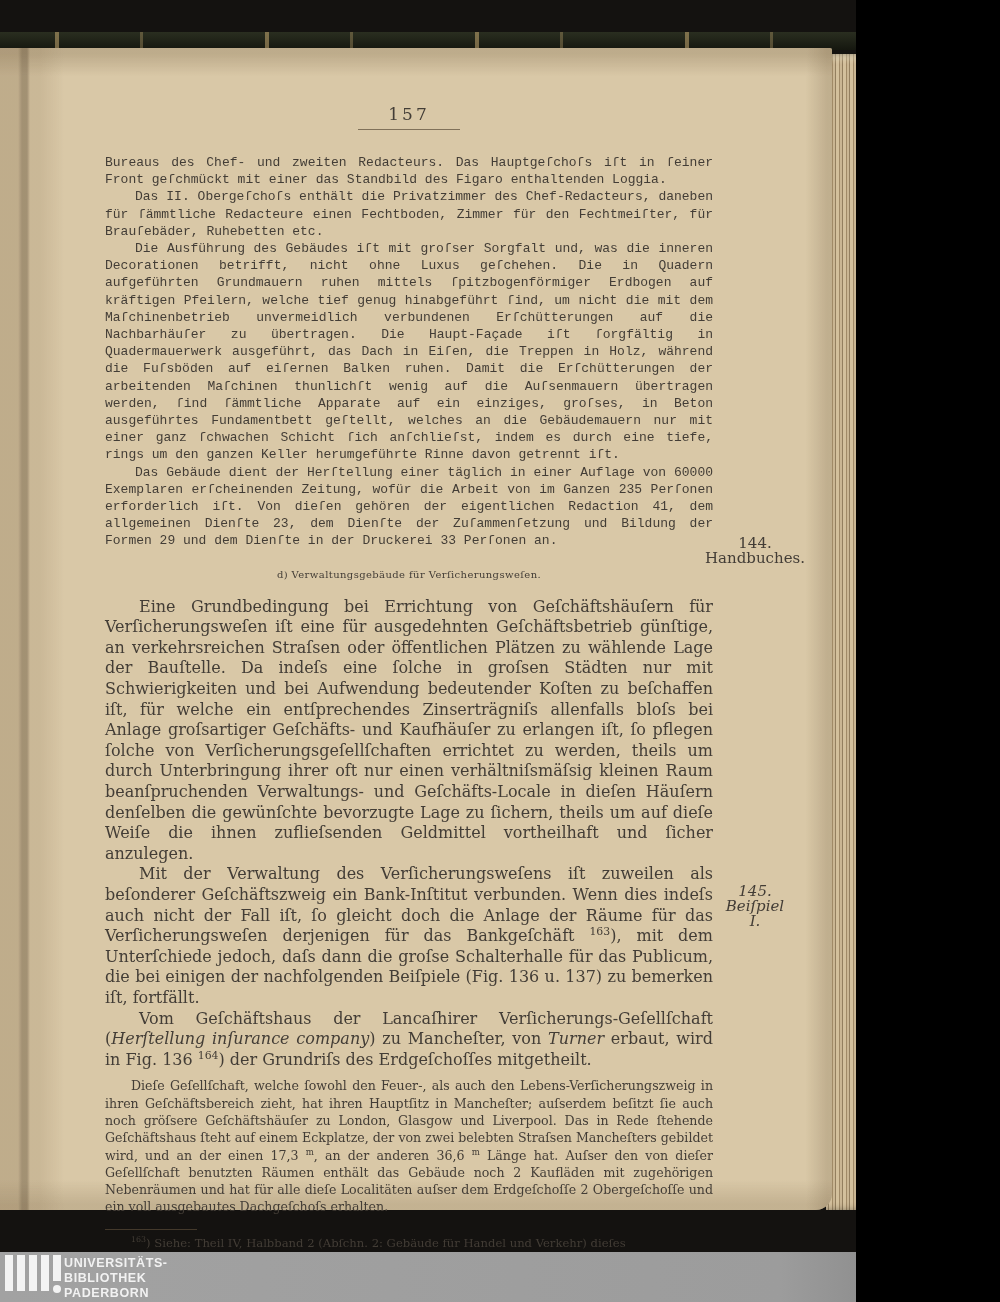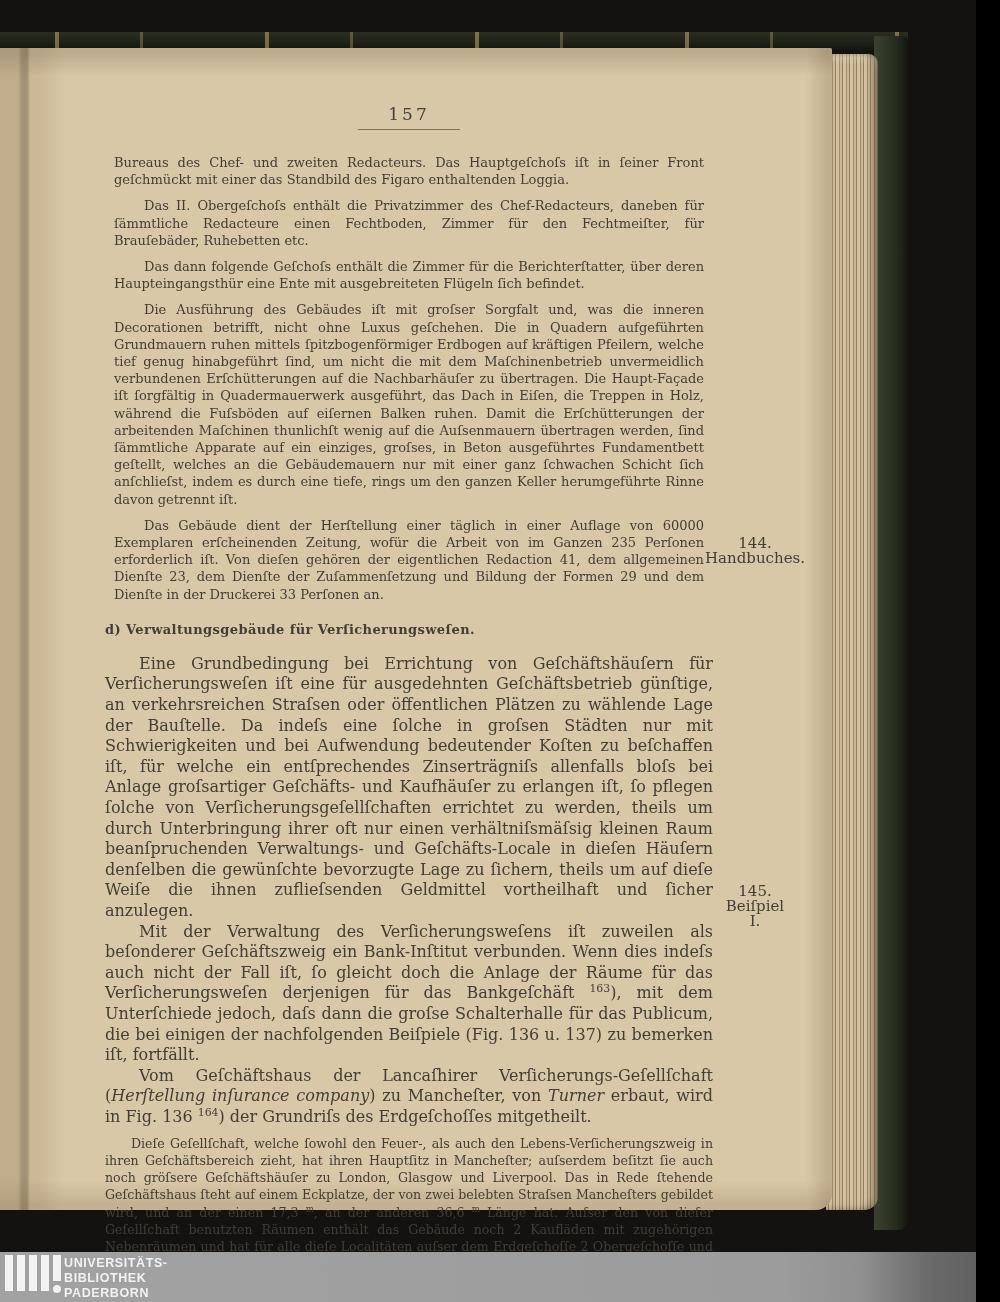--- a/index.html
+++ b/index.html
@@ -1,17 +1,17 @@
 <!DOCTYPE html>
 <html style="--background: #141210; --page: #d9c8a7; --cover: #2c3326; --footer_band: #9c9c9c; --text: #433d36;"><head>
 <meta charset="utf-8">
 <style>
   html,body { margin:0; padding:0; background:#000; }
   .scene {
-    position:relative; width:976px; height:1302px; overflow:hidden;
+    position:relative; width:856px; height:1302px; overflow:hidden;
     background:var(--background,#141210);
     font-family:"DejaVu Serif", serif;
   }
   
   .book-top-edge {
     position:absolute; left:0; top:32px; width:908px; height:18px;
     background:
       repeating-linear-gradient(90deg, transparent 0 55px, rgba(196,168,112,.55) 55px 59px, transparent 59px 140px, rgba(196,168,112,.35) 140px 143px, transparent 143px 210px),
       linear-gradient(180deg,#2a2e20,#15170f);
   }
@@ -39,39 +39,39 @@
       linear-gradient(180deg, rgba(120,100,70,.28) 0 6px, rgba(120,100,70,0) 28px),
       linear-gradient(0deg, rgba(120,100,70,.22) 0 6px, rgba(120,100,70,0) 30px);
   }
   
   .column { position:absolute; left:105px; top:56px; width:608px; color:var(--text,#433d36); }
   .pagenum-wrap { text-align:center; margin:0 0 24px; }
   .pagenum {
     display:inline-block; font-size:17px; letter-spacing:3px;
     padding:0 30px 5px; border-bottom:1px solid rgba(90,75,55,.7);
   }
-  .intro p { font-size:13px; line-height:17.2px; text-align:justify; margin:9px; text-indent:30px; }
+  .intro p { font-size:13px; line-height:17.2px; text-align:justify; margin:0; text-indent:30px;font-family:Liberation Mono, monospace; }
   .intro p.cont { text-indent:0; }
   .heading {
-    font-size:13px; font-weight:bold; text-align:left; letter-spacing:.4px;
+    font-size:10px; font-weight:normal; text-align:center; letter-spacing:.4px;
     margin:19px 0 17px;
   }
   .main p { font-size:16px; line-height:20.6px; text-align:justify; margin:0; text-indent:34px; }
   .small-para p { font-size:12.6px; line-height:17.3px; text-align:justify; margin:7px 0 0; text-indent:26px; }
   .fn-rule { width:92px; border:0; border-top:1px solid rgba(80,68,50,.8); margin:13px 0 6px 0; }
   .footnotes p { font-size:11.6px; line-height:15.5px; margin:0 0 2px; padding-left:26px; }
   sup { font-size:68%; line-height:0; vertical-align:super; }
   .it { font-style:italic; }
   .margin-note {
     position:absolute; width:110px; text-align:center;
     font-size:15px; line-height:15px; color:var(--text,#433d36);
   }
   .margin-note .num { display:block; }
   #mn1 { left:700px; top:488px; }
-  #mn2 { left:700px; top:836px; }
+  #mn2 { left:700px; top:836px;font-style:italic; }
   
   .footer-band {
     position:absolute; left:0; bottom:0; width:1000px; height:50px;
     background:linear-gradient(90deg,#a2a2a2,#9c9c9c 78%,#909090 86%,#6a6a6a 93%,#5c5c5c);
   }
   .logo-bars { position:absolute; left:5px; top:3px; display:flex; gap:4px; align-items:flex-start; }
   .bar { width:8px; height:36px; background:#f3f3f3; }
   .excl-col { display:flex; flex-direction:column; gap:4px; align-items:center; }
   .excl-col .bar { height:26px; }
   .dot { width:8px; height:8px; border-radius:50%; background:#f3f3f3; }
@@ -94,21 +94,20 @@
 
     <div class="column">
 
       <div class="pagenum-wrap">
         <span class="pagenum">157</span>
       </div>
 
       <div class="intro">
         <p class="cont"><span>Bureaus des Chef- und zweiten Redacteurs.  Das Hauptgeſchoſs iſt in ſeiner Front geſchmückt mit einer das Standbild des Figaro enthaltenden Loggia.</span></p>
         <p><span>Das II. Obergeſchoſs enthält die Privatzimmer des Chef-Redacteurs, daneben für ſämmtliche Redacteure einen Fechtboden, Zimmer für den Fechtmeiſter, für Brauſebäder, Ruhebetten etc.</span></p>
-        <p><span>Das dann folgende Geſchoſs enthält die Zimmer für die Berichterſtatter, über deren Haupteingangsthür eine Ente mit ausgebreiteten Flügeln ſich befindet.</span></p>
         <p><span>Die Ausführung des Gebäudes iſt mit groſser Sorgfalt und, was die inneren Decorationen betrifft, nicht ohne Luxus geſchehen.  Die in Quadern aufgeführten Grundmauern ruhen mittels ſpitzbogenförmiger Erdbogen auf kräftigen Pfeilern, welche tief genug hinabgeführt ſind, um nicht die mit dem Maſchinenbetrieb unvermeidlich verbundenen Erſchütterungen auf die Nachbarhäuſer zu übertragen.  Die Haupt-Façade iſt ſorgfältig in Quadermauerwerk ausgeführt, das Dach in Eiſen, die Treppen in Holz, während die Fuſsböden auf eiſernen Balken ruhen.  Damit die Erſchütterungen der arbeitenden Maſchinen thunlichſt wenig auf die Auſsenmauern übertragen werden, ſind ſämmtliche Apparate auf ein einziges, groſses, in Beton ausgeführtes Fundamentbett geſtellt, welches an die Gebäudemauern nur mit einer ganz ſchwachen Schicht ſich anſchlieſst, indem es durch eine tiefe, rings um den ganzen Keller herumgeführte Rinne davon getrennt iſt.</span></p>
         <p><span>Das Gebäude dient der Herſtellung einer täglich in einer Auflage von 60000 Exemplaren erſcheinenden Zeitung, wofür die Arbeit von im Ganzen 235 Perſonen erforderlich iſt.  Von dieſen gehören der eigentlichen Redaction 41, dem allgemeinen Dienſte 23, dem Dienſte der Zuſammenſetzung und Bildung der Formen 29 und dem Dienſte in der Druckerei 33 Perſonen an.</span></p>
       </div>
 
       <div class="heading">d) Verwaltungsgebäude für Verſicherungsweſen.</div>
 
       <div class="main">
         <p><span>Eine Grundbedingung bei Errichtung von Geſchäftshäuſern für Verſicherungsweſen iſt eine für ausgedehnten Geſchäftsbetrieb günſtige, an verkehrsreichen Straſsen oder öffentlichen Plätzen zu wählende Lage der Bauſtelle. Da indeſs eine ſolche in groſsen Städten nur mit Schwierigkeiten und bei Aufwendung bedeutender Koſten zu beſchaffen iſt, für welche ein entſprechendes Zinserträgniſs allenfalls bloſs bei Anlage groſsartiger Geſchäfts- und Kaufhäuſer zu erlangen iſt, ſo pflegen ſolche von Verſicherungsgeſellſchaften errichtet zu werden, theils um durch Unterbringung ihrer oft nur einen verhältniſsmäſsig kleinen Raum beanſpruchenden Verwaltungs- und Geſchäfts-Locale in dieſen Häuſern denſelben die gewünſchte bevorzugte Lage zu ſichern, theils um auf dieſe Weiſe die ihnen zuflieſsenden Geldmittel vortheilhaft und ſicher anzulegen.</span></p>
         <p><span>Mit der Verwaltung des Verſicherungsweſens iſt zuweilen als beſonderer Geſchäftszweig ein Bank-Inſtitut verbunden.  Wenn dies indeſs auch nicht der Fall iſt, ſo gleicht doch die Anlage der Räume für das Verſicherungsweſen derjenigen für das Bankgeſchäft </span><sup>163</sup><span>), mit dem Unterſchiede jedoch, daſs dann die groſse Schalterhalle für das Publicum, die bei einigen der nachfolgenden Beiſpiele (Fig. 136 u. 137) zu bemerken iſt, fortfällt.</span></p>
         <p><span>Vom Geſchäftshaus der Lancaſhirer Verſicherungs-Geſellſchaft (</span><span class="it">Herſtellung inſurance company</span><span>) zu Mancheſter, von </span><span class="it">Turner</span><span> erbaut, wird in Fig. 136 </span><sup>164</sup><span>) der Grundriſs des Erdgeſchoſſes mitgetheilt.</span></p>

